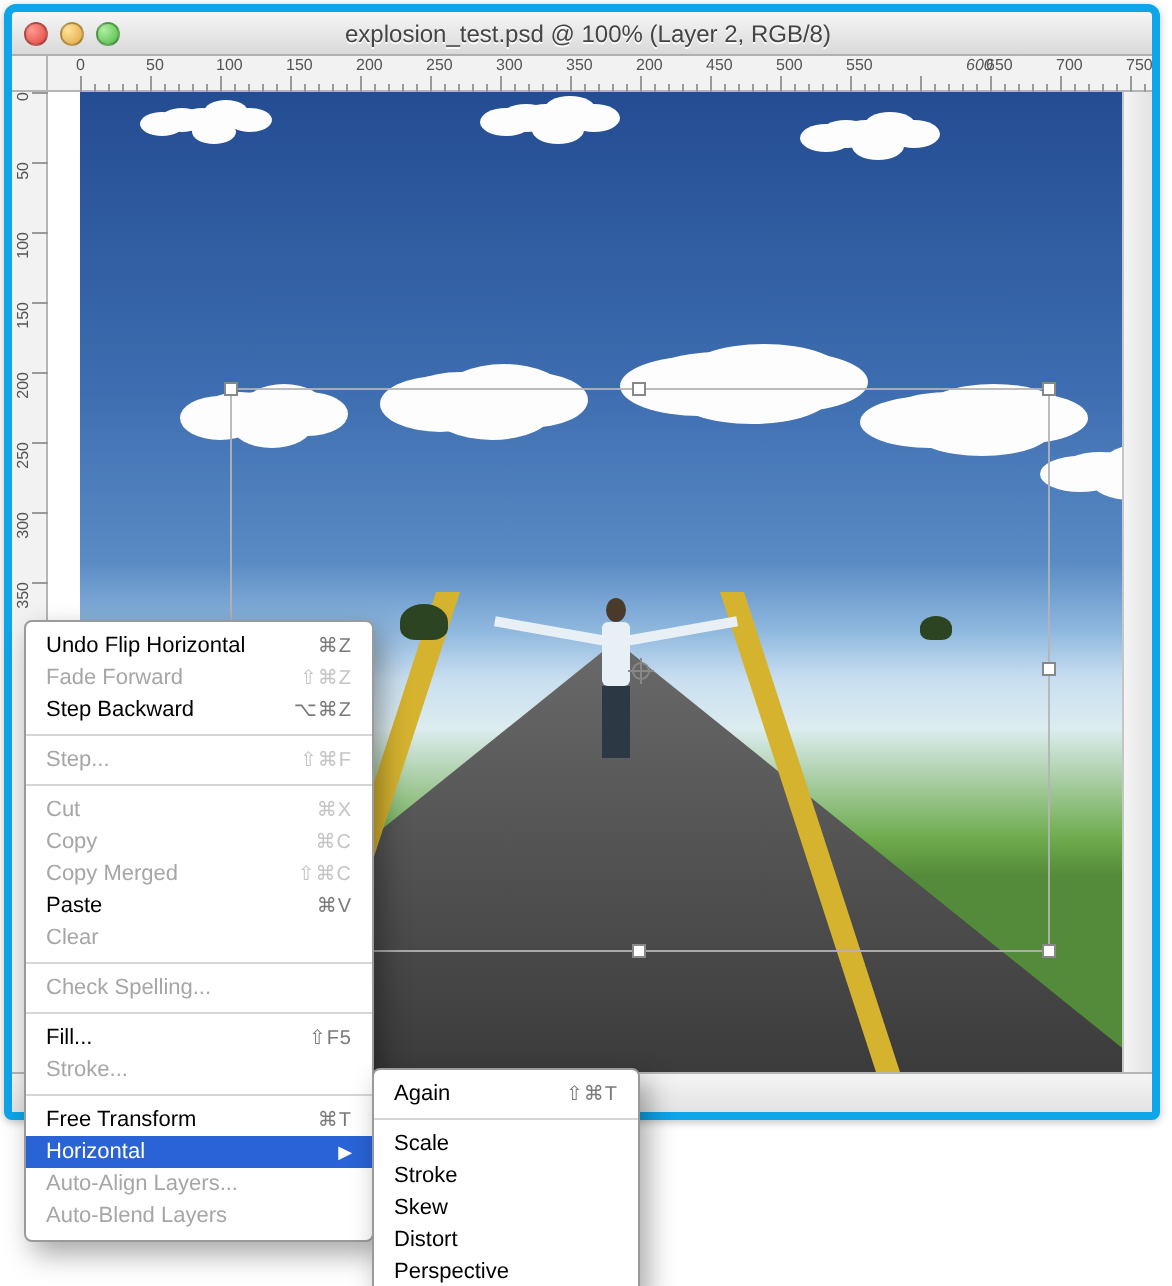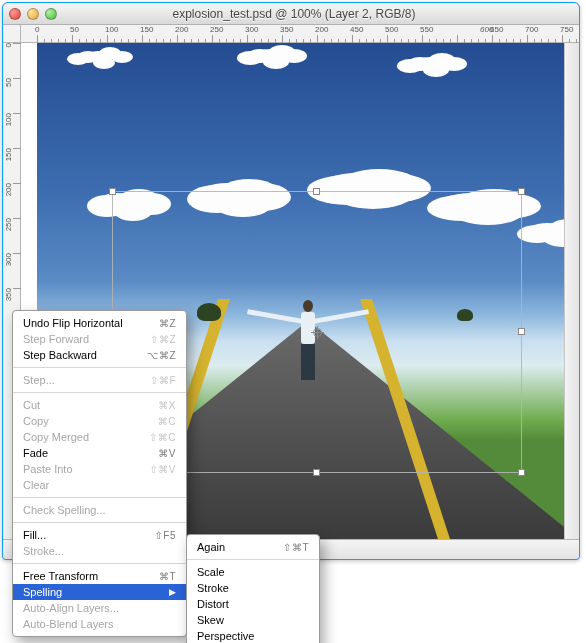--- a/index.html
+++ b/index.html
@@ -1,20 +1,20 @@
 <!DOCTYPE html>
 <html><head>
 <meta charset="utf-8">
 <style>
   * { box-sizing: border-box; margin: 0; padding: 0; font-family: "Lucida Grande", Arial, sans-serif; font-size: 11px; -webkit-font-smoothing: antialiased; }
   body { background: #fff; }
   .stage { position: relative; width: 586px; height: 643px; background: #fff; }
 
   
-  .window { position: absolute; left: 2px; top: 2px; width: 578px; height: 558px; background: #8b5cf6; border: 1px solid #0ea5e9; border-radius: 6px 6px 4px 4px; box-shadow: 0 1px 4px rgba(0,0,0,.25); overflow: hidden; }
+  .window { position: absolute; left: 2px; top: 2px; width: 578px; height: 558px; background: #8b5cf6; border: 4px solid #0ea5e9; border-radius: 6px 6px 4px 4px; box-shadow: 0 1px 4px rgba(0,0,0,.25); overflow: hidden; }
   .titlebar { height: 22px; background: linear-gradient(#f6f6f6,#d9d9d9); border-bottom: 1px solid #b0b0b0; display: flex; align-items: center; padding: 0 6px; }
   .traffic { display: flex; gap: 6px; }
   .tlight { width: 12px; height: 12px; border-radius: 50%; border: 1px solid rgba(0,0,0,.25); }
   .tl-red { background: radial-gradient(circle at 30% 30%, #ff9a90, #e0443e); }
   .tl-yellow { background: radial-gradient(circle at 30% 30%, #ffe39a, #e0a63e); }
   .tl-green { background: radial-gradient(circle at 30% 30%, #aef0a0, #4fb845); }
   .title { flex: 1; text-align: center; font-size: 12px; color: #444; text-shadow: 0 1px 0 #fff; margin-left: -42px; }
 
   .rulerH { position: absolute; left: 18px; right: 0; top: 22px; height: 18px; background: #f2f2f2; border-bottom: 1px solid #b5b5b5; }
   .rulerV { position: absolute; left: 0; top: 40px; width: 18px; bottom: 20px; background: #f2f2f2; border-right: 1px solid #b5b5b5; }
@@ -244,21 +244,21 @@
       <span class="arrow sa2">▶</span>
     </div>
   </div>
 
   <div class="menu menuA" id="menuA">
       <div class="item">
         <span class="label">Undo Flip Horizontal</span>
         <span class="shortcut">⌘Z</span>
       </div>
       <div class="item disabled">
-        <span class="label">Step Forward</span>
+        <span class="label">Fade Forward</span>
         <span class="shortcut">⇧⌘Z</span>
       </div>
       <div class="item">
         <span class="label">Step Backward</span>
         <span class="shortcut">⌥⌘Z</span>
       </div>
       <div class="item sep"></div>
       <div class="item disabled">
         <span class="label">Step...</span>
         <span class="shortcut">⇧⌘F</span>
@@ -270,26 +270,22 @@
       </div>
       <div class="item disabled">
         <span class="label">Copy</span>
         <span class="shortcut">⌘C</span>
       </div>
       <div class="item disabled">
         <span class="label">Copy Merged</span>
         <span class="shortcut">⇧⌘C</span>
       </div>
       <div class="item">
-        <span class="label">Fade</span>
+        <span class="label">Paste</span>
         <span class="shortcut">⌘V</span>
-      </div>
-      <div class="item disabled">
-        <span class="label">Paste Into</span>
-        <span class="shortcut">⇧⌘V</span>
       </div>
       <div class="item disabled">
         <span class="label">Clear</span>
       </div>
       <div class="item sep"></div>
       <div class="item disabled">
         <span class="label">Check Spelling...</span>
       </div>
       <div class="item sep"></div>
       <div class="item">
@@ -298,21 +294,21 @@
       </div>
       <div class="item disabled">
         <span class="label">Stroke...</span>
       </div>
       <div class="item sep"></div>
       <div class="item">
         <span class="label">Free Transform</span>
         <span class="shortcut">⌘T</span>
       </div>
       <div class="item highlight">
-        <span class="label">Spelling</span>
+        <span class="label">Horizontal</span>
         <span class="subarrow">▶</span>
       </div>
       <div class="item disabled">
         <span class="label">Auto-Align Layers...</span>
       </div>
       <div class="item disabled">
         <span class="label">Auto-Blend Layers</span>
       </div>
     </div>
 
@@ -322,23 +318,23 @@
         <span class="shortcut">⇧⌘T</span>
       </div>
       <div class="item sep"></div>
       <div class="item">
         <span class="label">Scale</span>
       </div>
       <div class="item">
         <span class="label">Stroke</span>
       </div>
       <div class="item">
+        <span class="label">Skew</span>
+      </div>
+      <div class="item">
         <span class="label">Distort</span>
       </div>
       <div class="item">
-        <span class="label">Skew</span>
-      </div>
-      <div class="item">
         <span class="label">Perspective</span>
       </div>
     </div>
 
 </div>
 
 </body></html>

